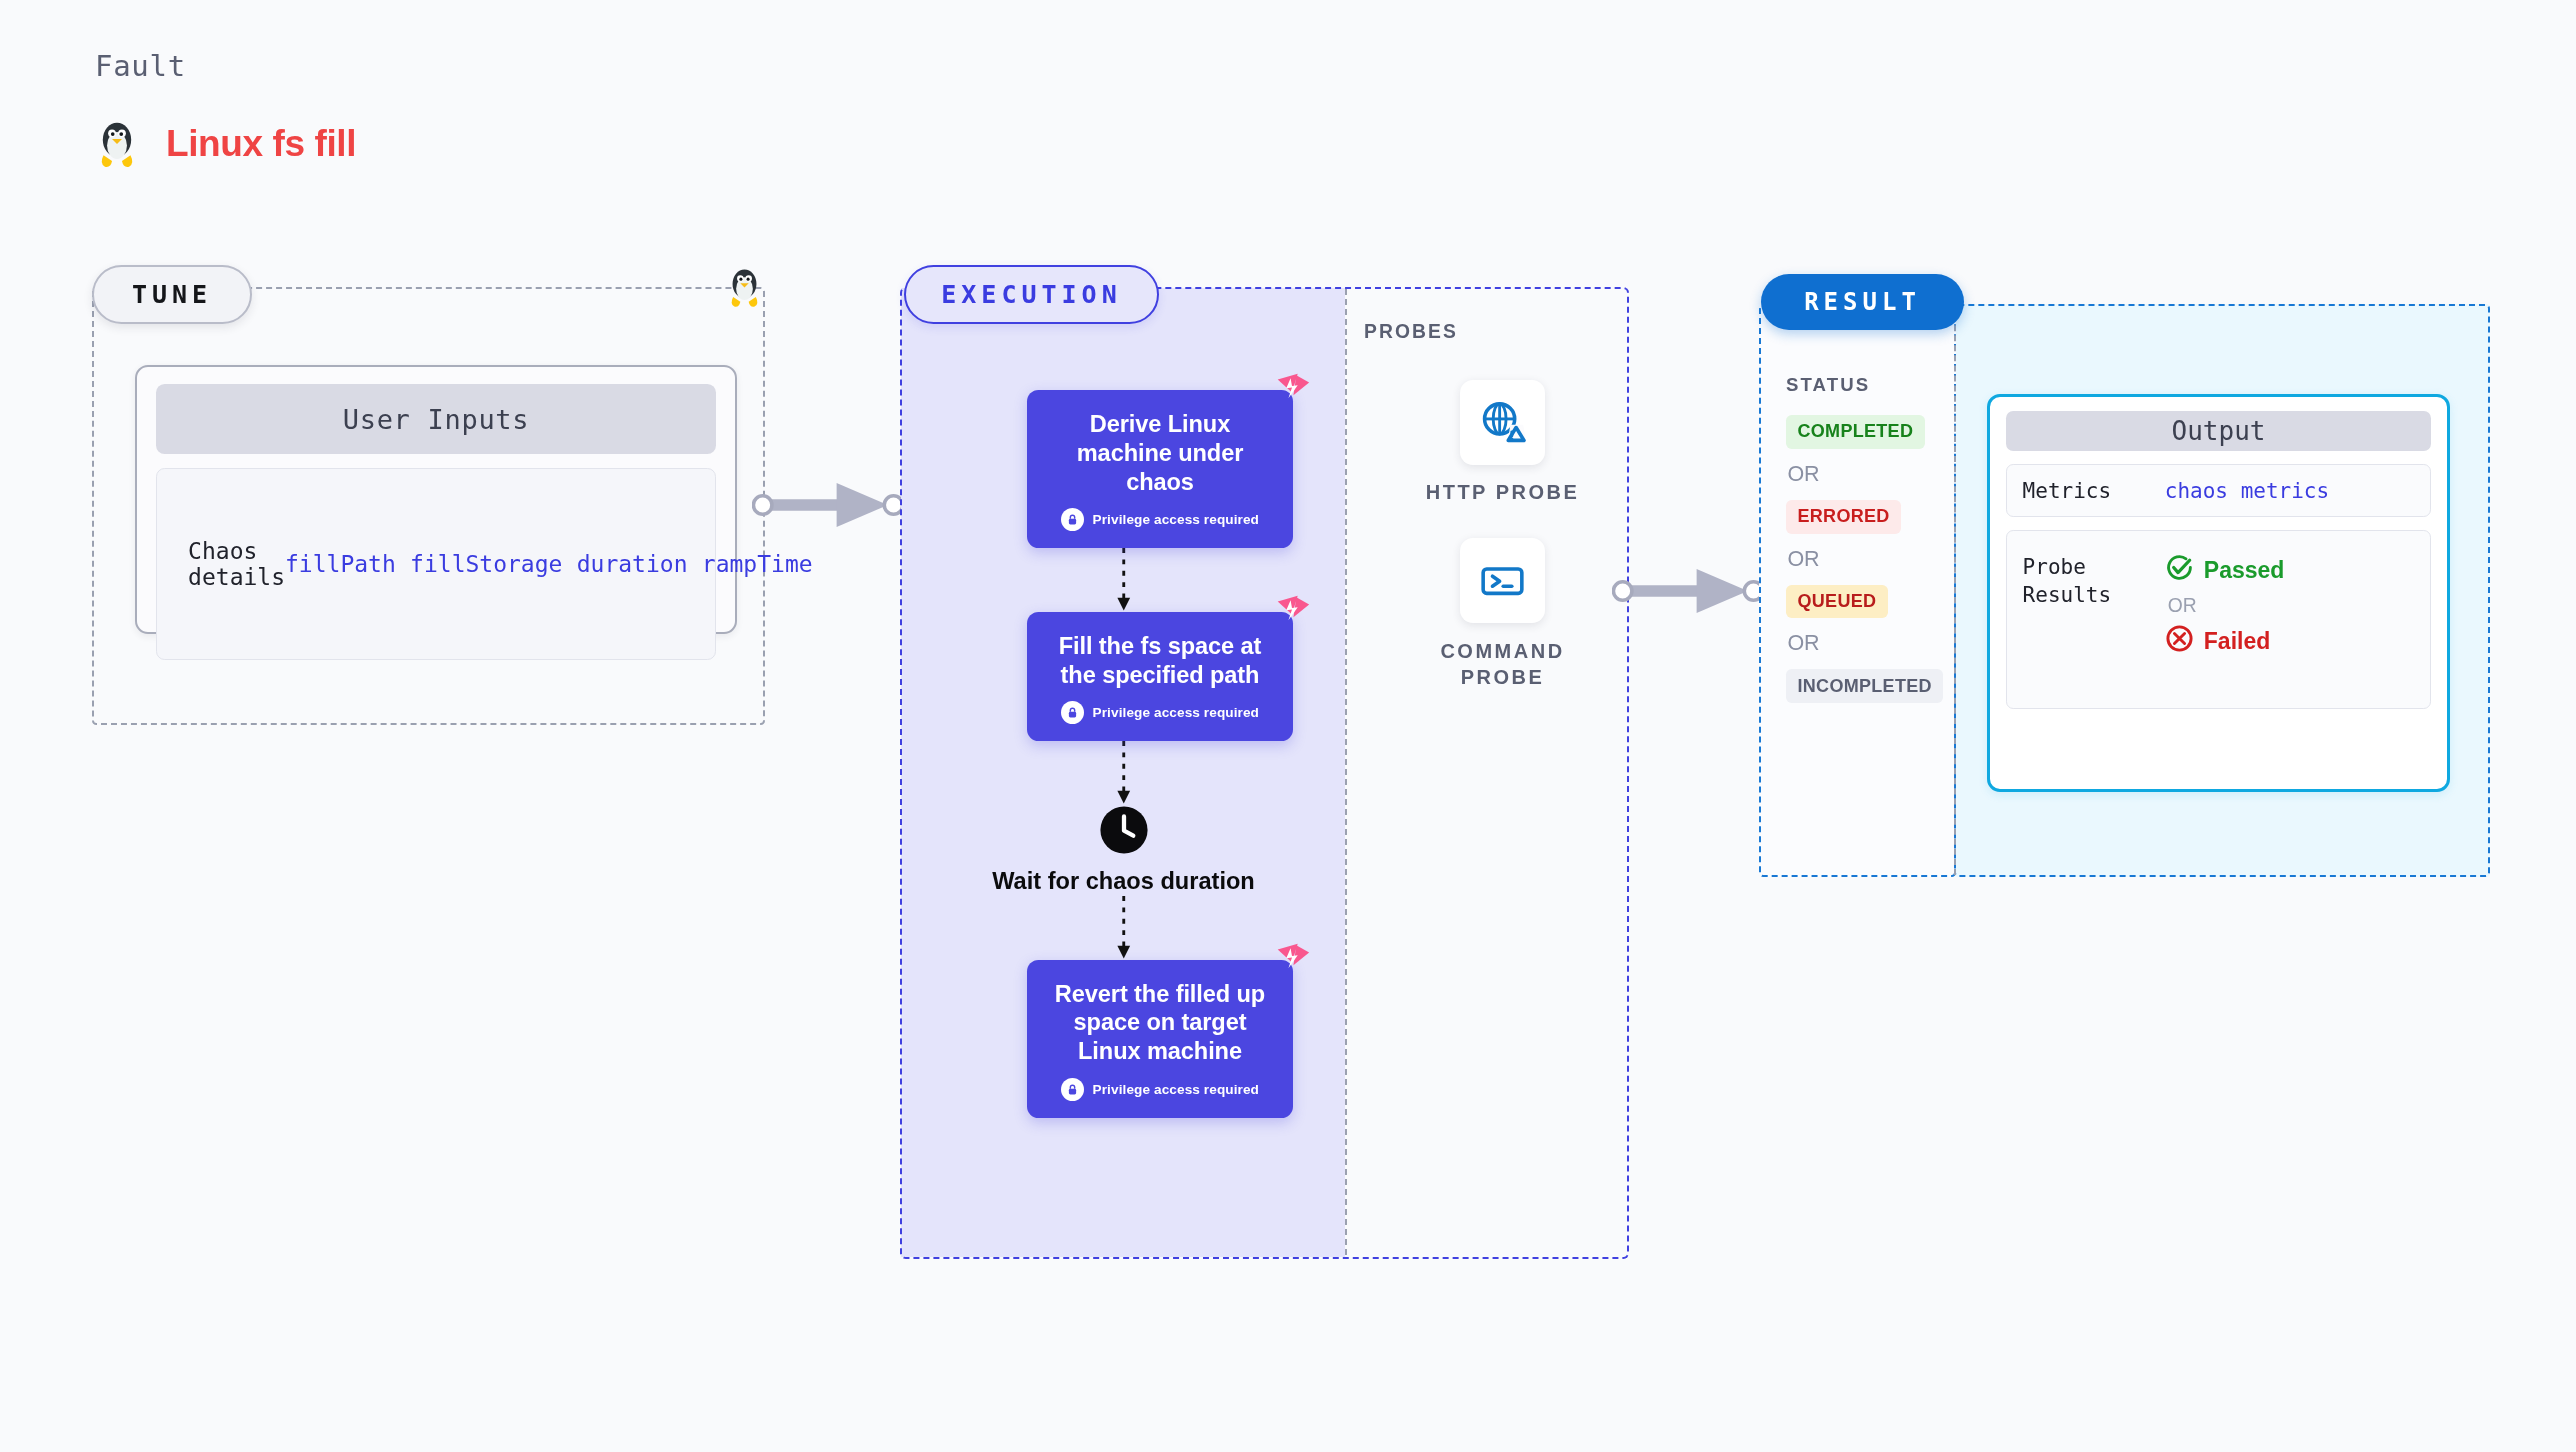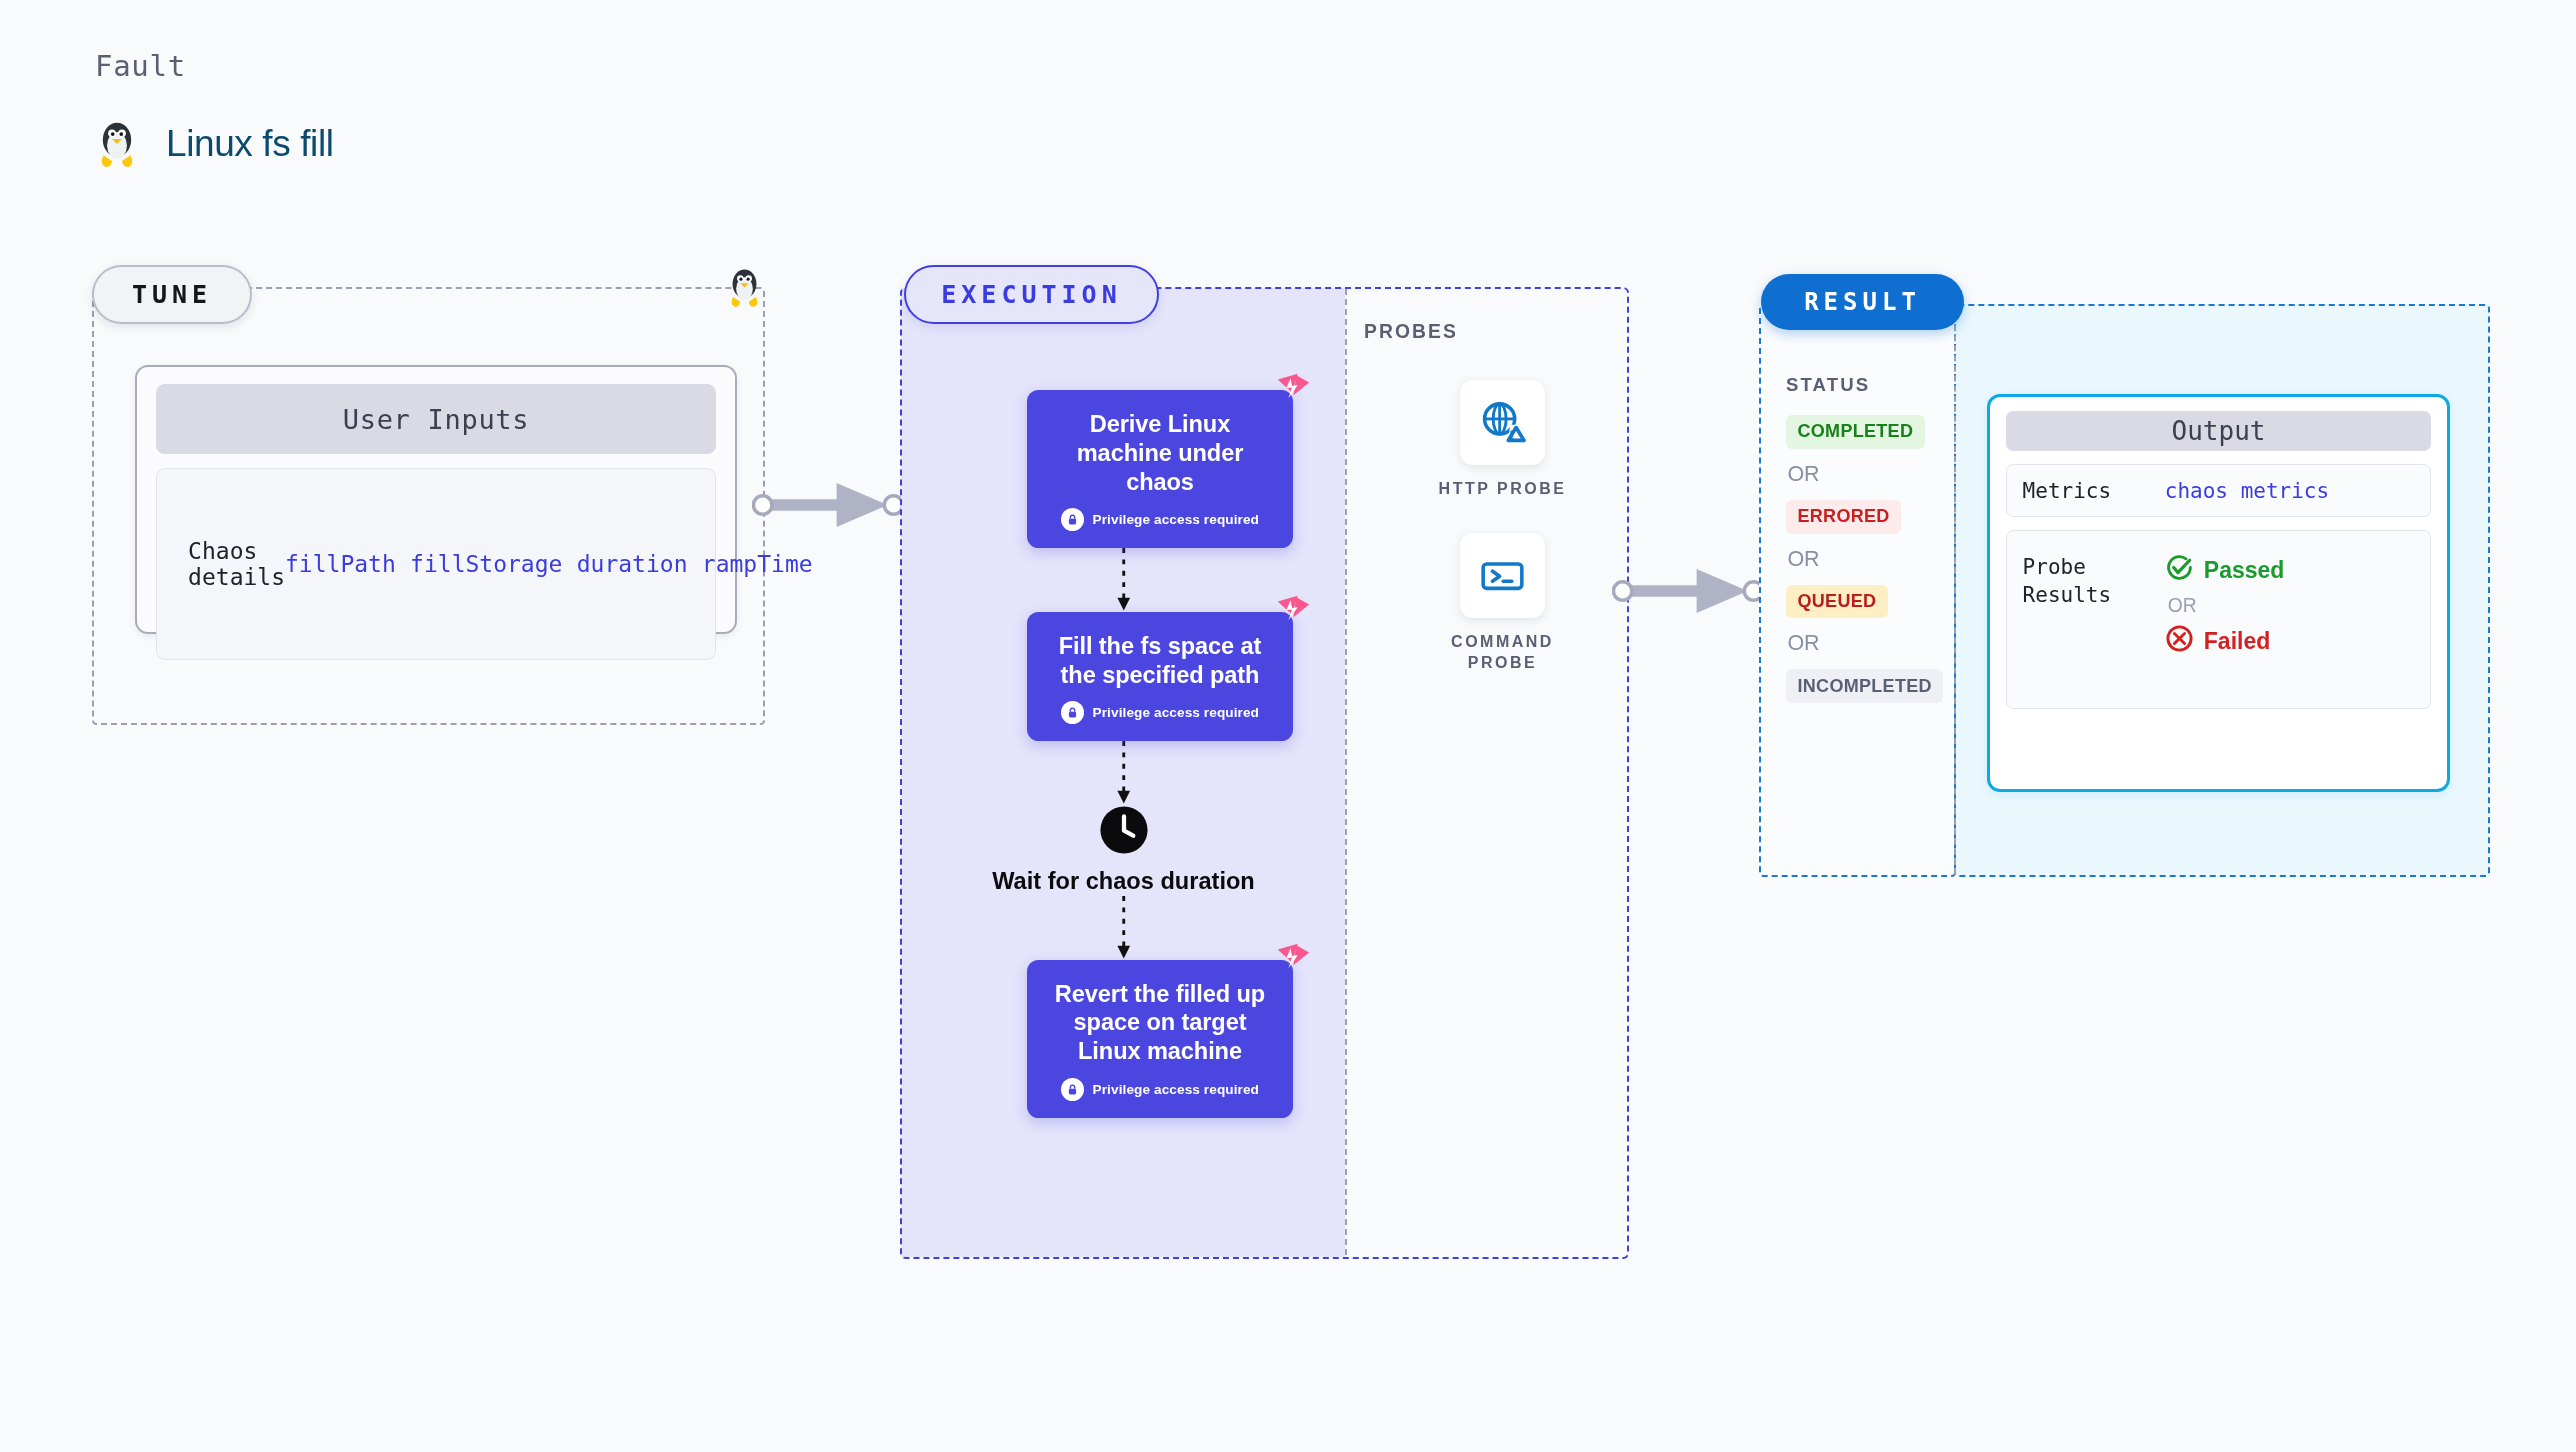--- a/index.html
+++ b/index.html
@@ -11,21 +11,21 @@
   }
   .canvas { position: relative; width: 2576px; height: 1452px; }
 
   
   .fault-label {
     position: absolute; left: 95px; top: 49px;
     font-family: "DejaVu Sans Mono", monospace;
     font-size: 29px; color: #5a5f72; letter-spacing: 0.7px;
   }
   .title-row { position: absolute; left: 95px; top: 118px; display: flex; align-items: center; gap: 27px; }
-  .title-text { font-size: 37px; font-weight: 400; color: #0c4a6e; letter-spacing: -0.4px; }
+  .title-text { font-size: 37px; font-weight: 700; color: #ef4444; letter-spacing: -0.4px; }
 
   
   .peng { display: block; }
 
   
   .tune-zone {
     position: absolute; left: 92px; top: 287px; width: 673px; height: 438px;
     border: 2.1px dashed #9aa0b0; border-radius: 4.3px; background: transparent;
   }
   .pill {
@@ -119,21 +119,21 @@
     font-size: 19.3px; font-weight: 700; color: #5a5f72; letter-spacing: 2.1px;
   }
   .probe-col { position: absolute; left: 1413px; top: 380px; width: 179px; }
   .probe { display: flex; flex-direction: column; align-items: center; }
   .probe-tile {
     width: 85px; height: 85px; background: #fff; border-radius: 13px;
     display: flex; align-items: center; justify-content: center;
     box-shadow: 0 2.9px 8.6px rgba(40,44,63,.10);
   }
   .probe-label {
-    margin-top: 14.3px; font-size: 16px; font-weight: 700; color: #5a5f72;
+    margin-top: 14.3px; font-size: 20px; font-weight: 700; color: #5a5f72;
     letter-spacing: 2.5px; text-align: center; line-height: 1.3;
   }
 
   
   .result-zone {
     position: absolute; left: 1759px; top: 304px; width: 197px; height: 573px;
     border: 2.9px dashed #1878d4; border-radius: 4.3px; background: #fbfcfe;
   }
   .result-right-divider {
     position: absolute; left: 1954px; top: 305px; width: 0; height: 570px;

